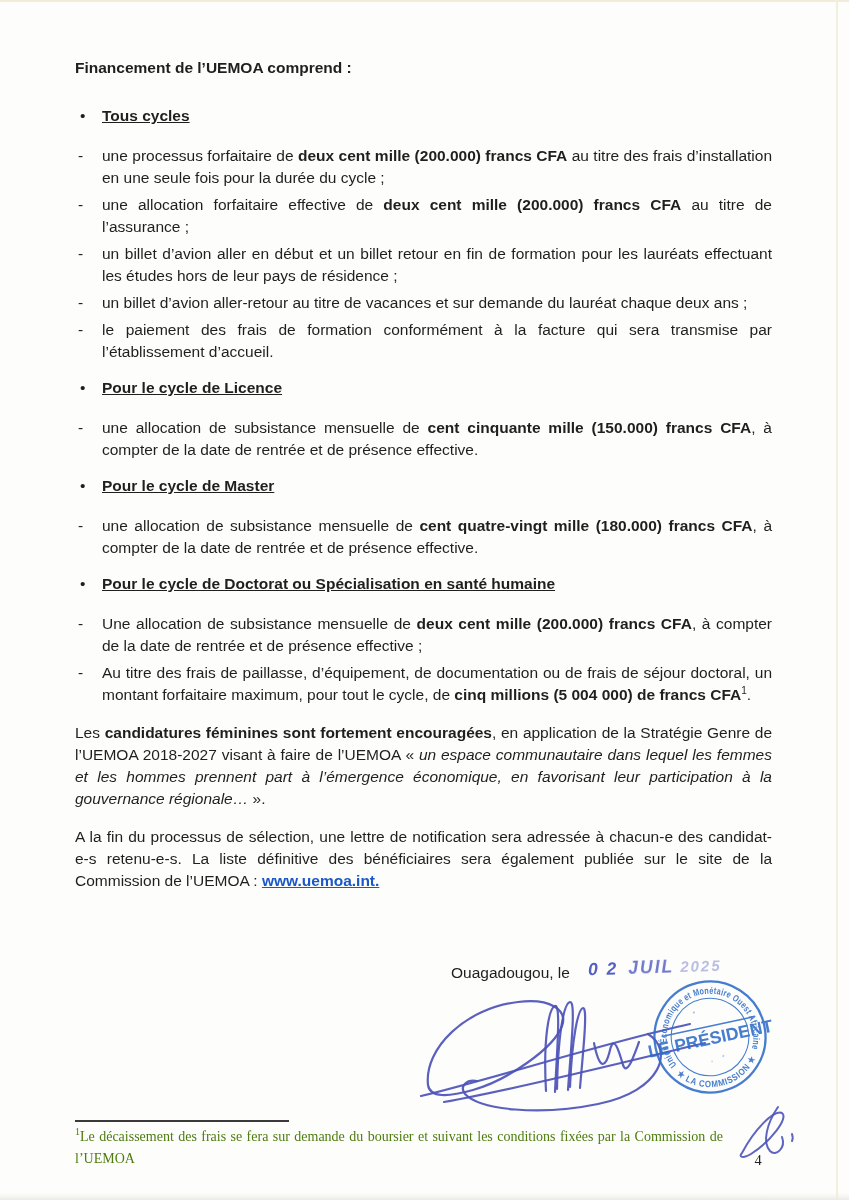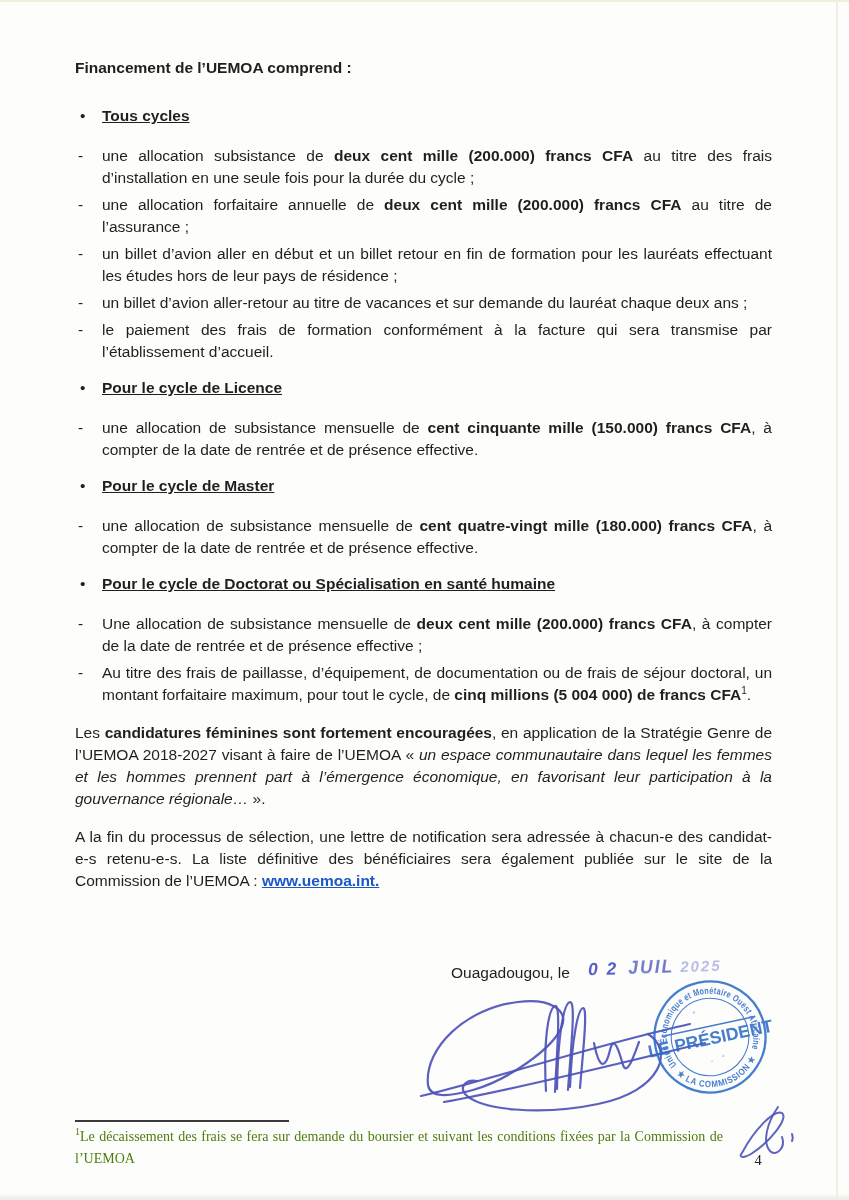--- a/index.html
+++ b/index.html
@@ -71,22 +71,22 @@
 <body>
 
 <div class="page">
   <div class="edge-top"></div>
   <div class="edge-right"></div>
   <div class="edge-bottom"></div>
 
   <div id="doc-body" class="content">
       <div class="block heading"><span class="b">Financement de l’UEMOA comprend :</span></div>
       <div class="block bullet"><span class="glyph">•</span><span class="b u">Tous cycles</span></div>
-      <div class="block dash"><span class="glyph">-</span><span>une allocation subsistance de </span><span class="b">deux cent mille (200.000) francs CFA</span><span> au titre des frais d’installation en une seule fois pour la durée du cycle ;</span></div>
-      <div class="block dash"><span class="glyph">-</span><span>une allocation forfaitaire annuelle de </span><span class="b">deux cent mille (200.000) francs CFA</span><span> au titre de l’assurance ;</span></div>
+      <div class="block dash"><span class="glyph">-</span><span>une processus forfaitaire de </span><span class="b">deux cent mille (200.000) francs CFA</span><span> au titre des frais d’installation en une seule fois pour la durée du cycle ;</span></div>
+      <div class="block dash"><span class="glyph">-</span><span>une allocation forfaitaire effective de </span><span class="b">deux cent mille (200.000) francs CFA</span><span> au titre de l’assurance ;</span></div>
       <div class="block dash"><span class="glyph">-</span><span>un billet d’avion aller en début et un billet retour en fin de formation pour les lauréats effectuant les études hors de leur pays de résidence ;</span></div>
       <div class="block dash"><span class="glyph">-</span><span>un billet d’avion aller-retour au titre de vacances et sur demande du lauréat chaque deux ans ;</span></div>
       <div class="block dash"><span class="glyph">-</span><span>le paiement des frais de formation conformément à la facture qui sera transmise par l’établissement d’accueil.</span></div>
       <div class="block bullet"><span class="glyph">•</span><span class="b u">Pour le cycle de Licence</span></div>
       <div class="block dash"><span class="glyph">-</span><span>une allocation de subsistance mensuelle de </span><span class="b">cent cinquante mille (150.000) francs CFA</span><span>, à compter de la date de rentrée et de présence effective.</span></div>
       <div class="block bullet"><span class="glyph">•</span><span class="b u">Pour le cycle de Master</span></div>
       <div class="block dash"><span class="glyph">-</span><span>une allocation de subsistance mensuelle de </span><span class="b">cent quatre-vingt mille (180.000) francs CFA</span><span>, à compter de la date de rentrée et de présence effective.</span></div>
       <div class="block bullet"><span class="glyph">•</span><span class="b u">Pour le cycle de Doctorat ou Spécialisation en santé humaine</span></div>
       <div class="block dash"><span class="glyph">-</span><span>Une allocation de subsistance mensuelle de </span><span class="b">deux cent mille (200.000) francs CFA</span><span>, à compter de la date de rentrée et de présence effective ;</span></div>
       <div class="block dash"><span class="glyph">-</span><span>Au titre des frais de paillasse, d’équipement, de documentation ou de frais de séjour doctoral, un montant forfaitaire maximum, pour tout le cycle, de </span><span class="b">cinq millions (5 004 000) de francs CFA</span><span class="sup">1</span><span>.</span></div>

